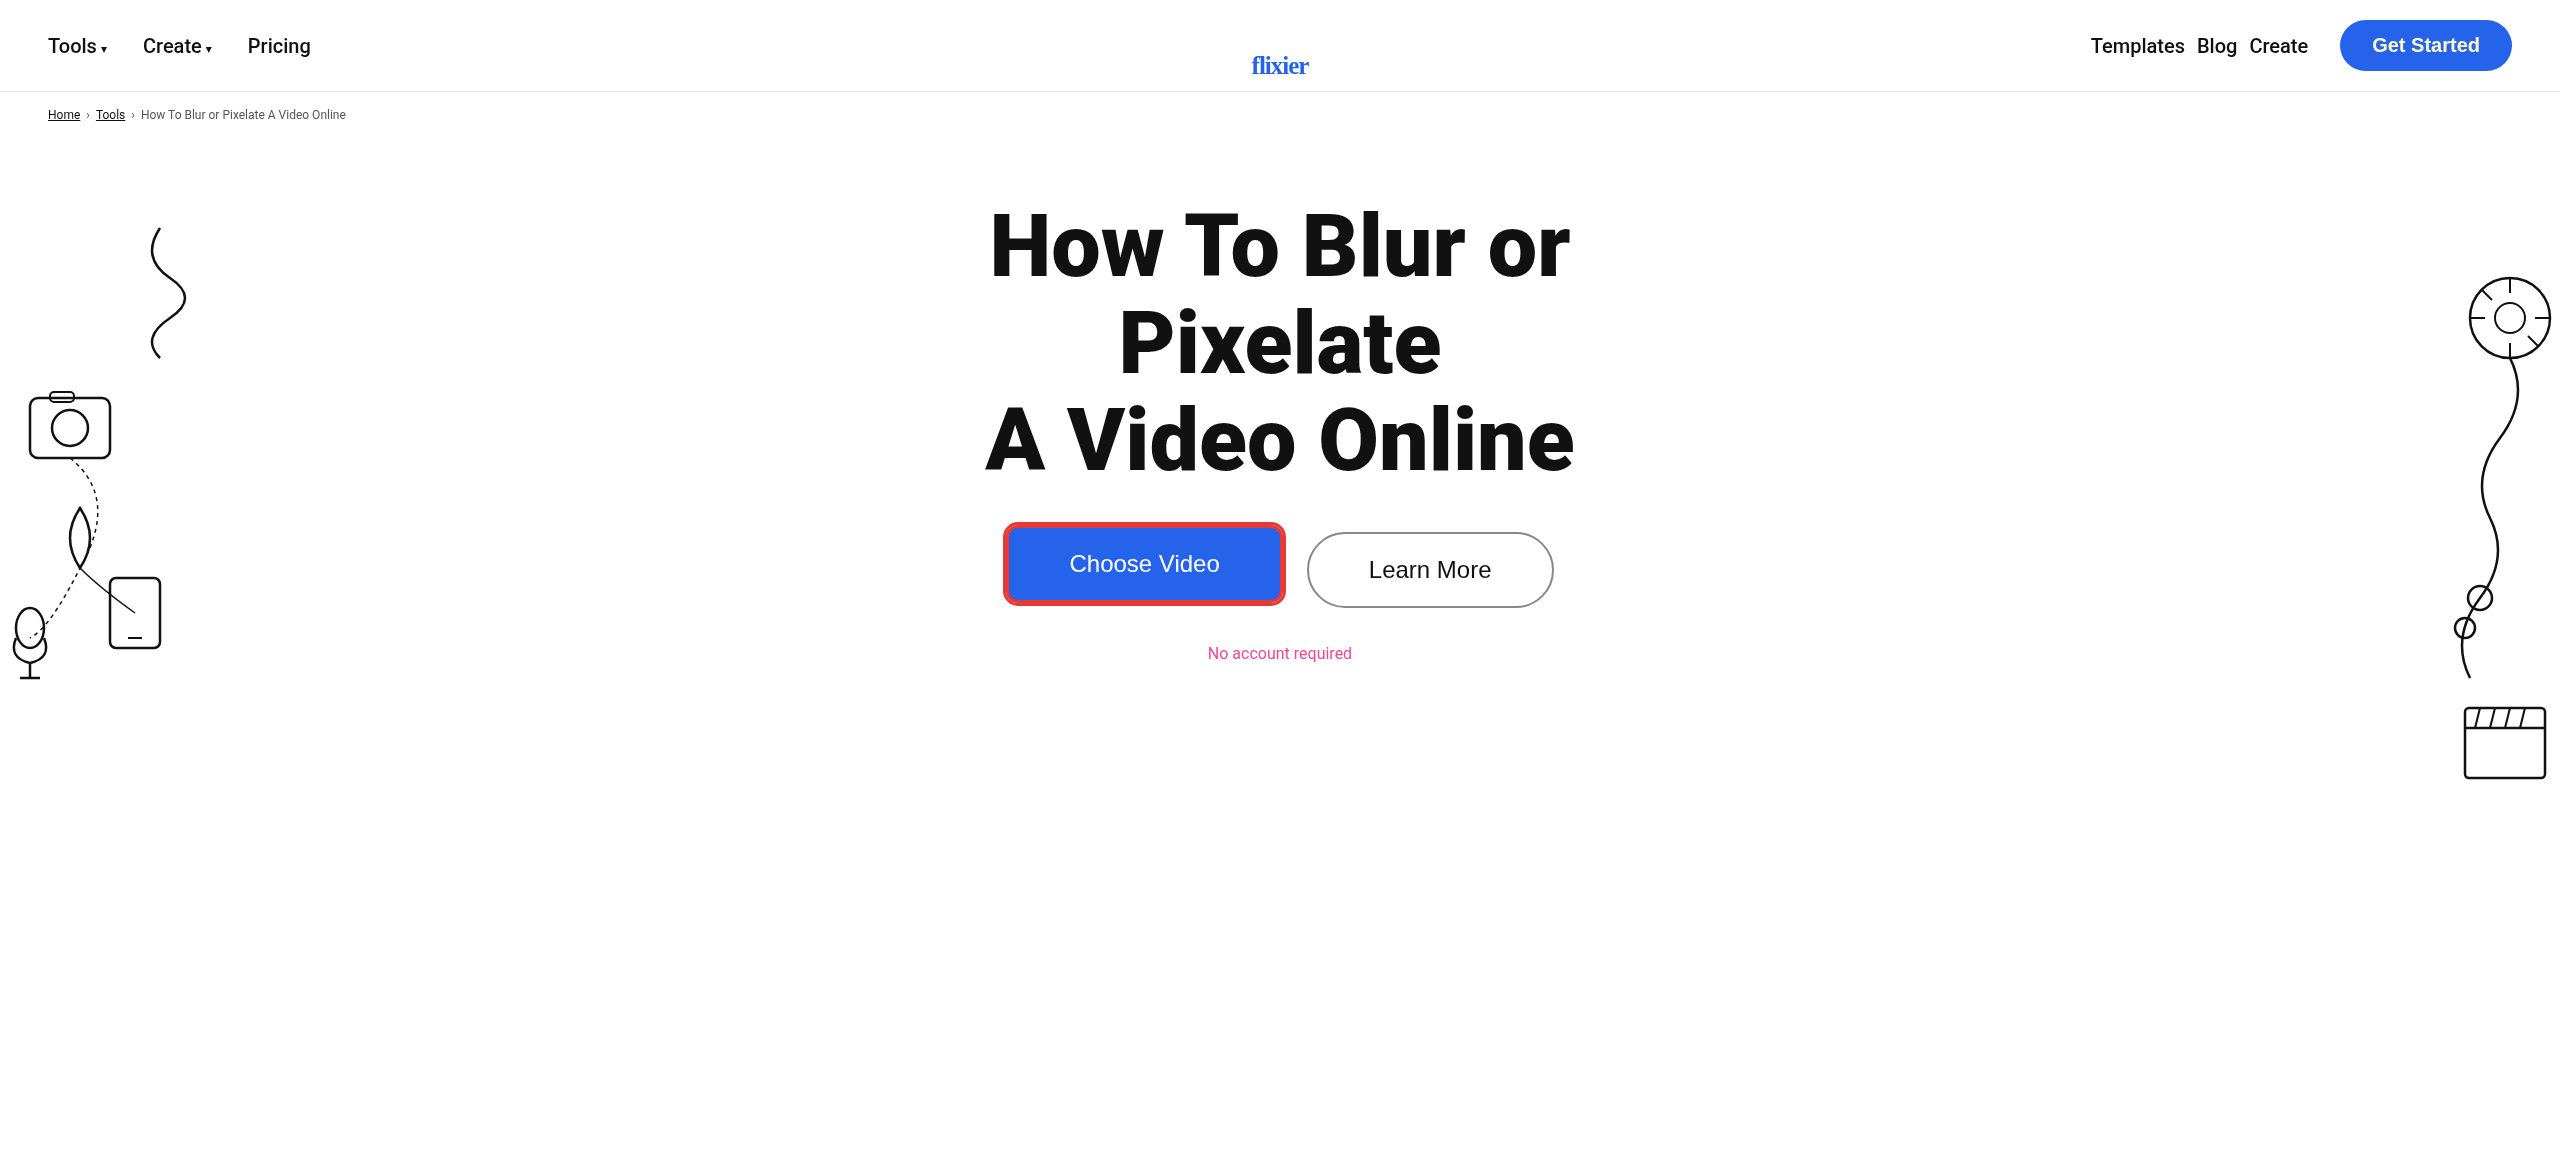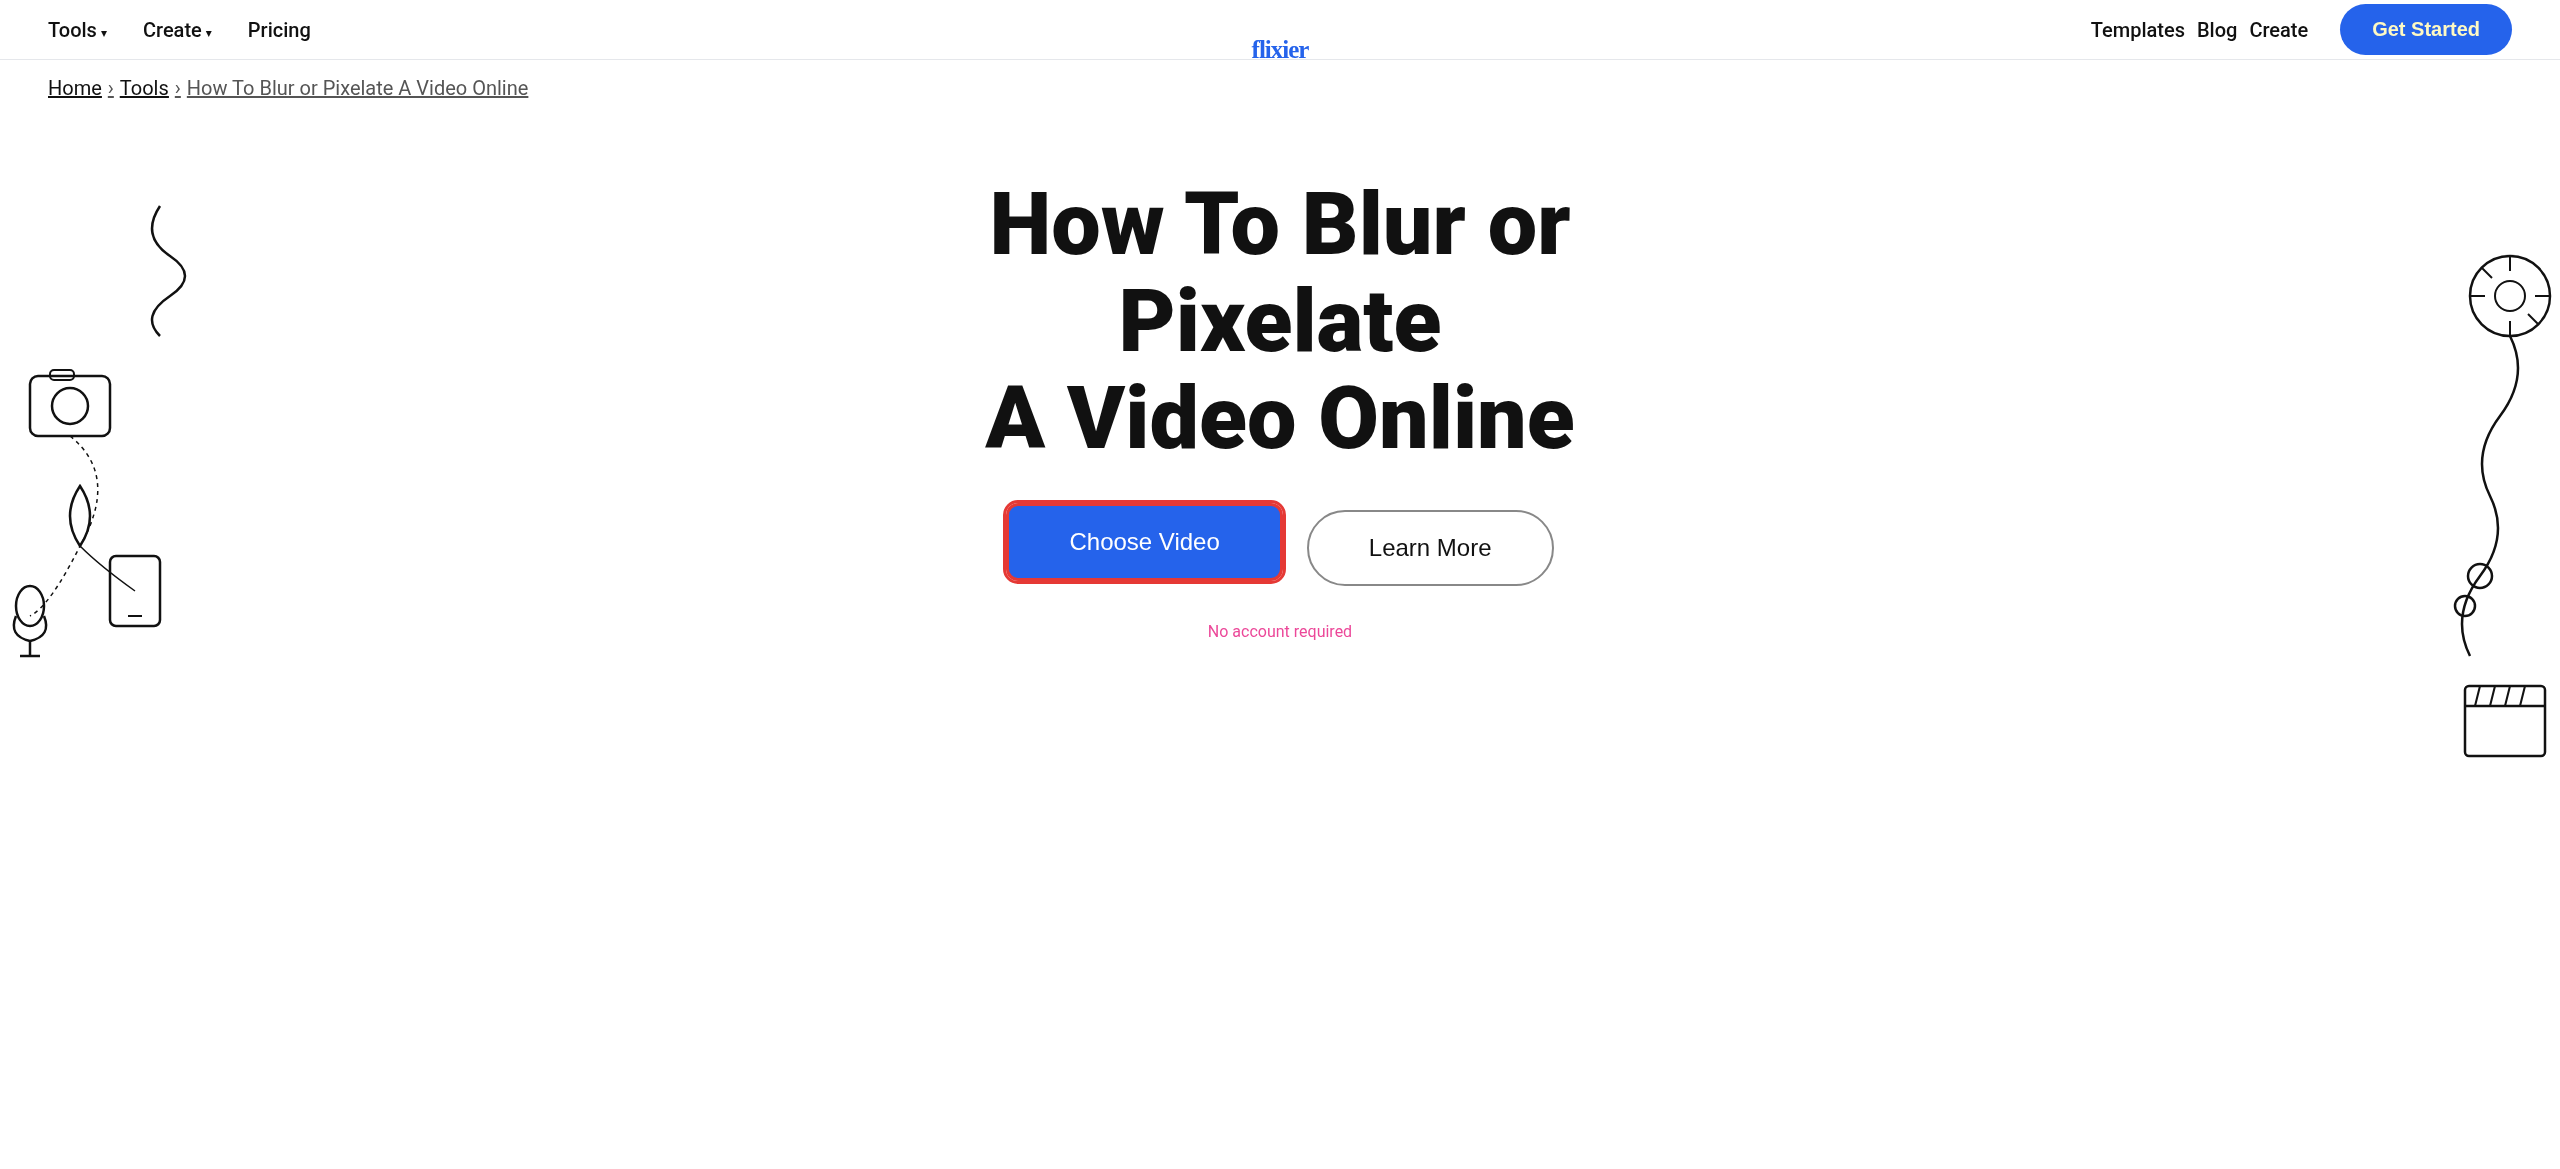--- a/index.html
+++ b/index.html
@@ -10,21 +10,21 @@
       min-height: 100vh;
       overflow-x: hidden;
     }
 
     
     nav {
       display: flex;
       align-items: center;
       justify-content: space-between;
       padding: 0 48px;
-      height: 60px;
+      height: 92px;
       border-bottom: 1px solid #e5e7eb;
       position: relative;
     }
     .nav-left {
       display: flex;
       align-items: center;
       gap: 36px;
     }
     .nav-left a, .nav-right-links a {
       text-decoration: none;
@@ -63,26 +63,25 @@
       border-radius: 50px;
       padding: 14px 32px;
       font-size: 20px;
       font-weight: 600;
       cursor: pointer;
     }
 
     
     .breadcrumb {
       padding: 16px 48px;
-      font-size: 20px;
+      font-size: 12px;
       color: #555;
       display: flex;
       align-items: center;
       gap: 6px;
-      text-decoration: underline;
     }
     .breadcrumb a {
       color: #111;
       text-decoration: underline;
     }
     .breadcrumb span.sep {
       color: #555;
     }
     .breadcrumb span.current {
       color: #555;

